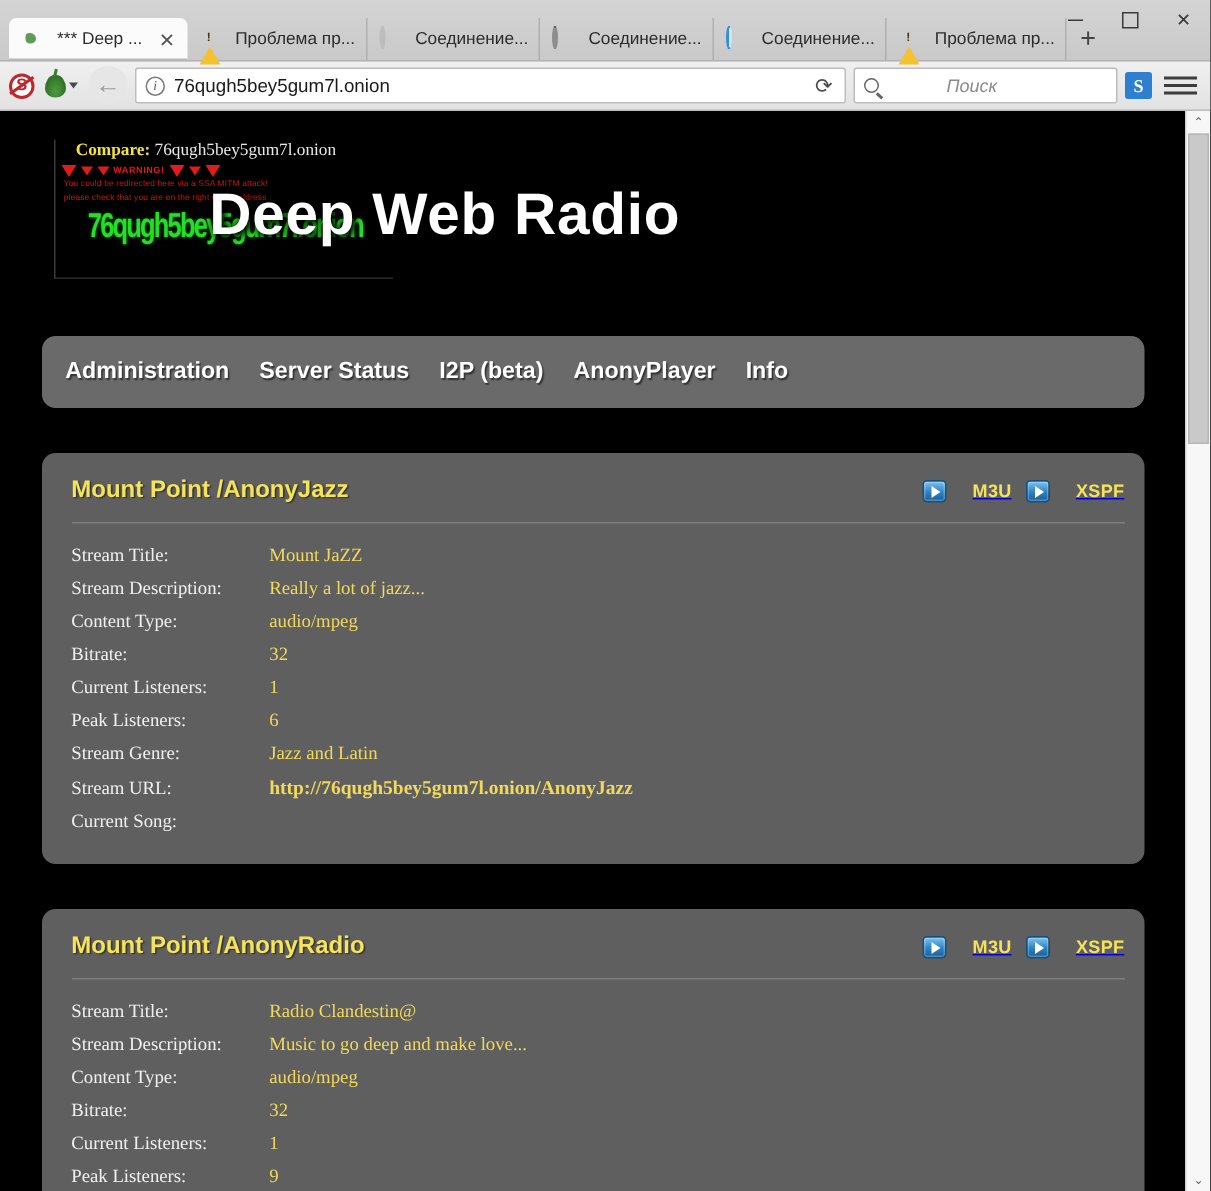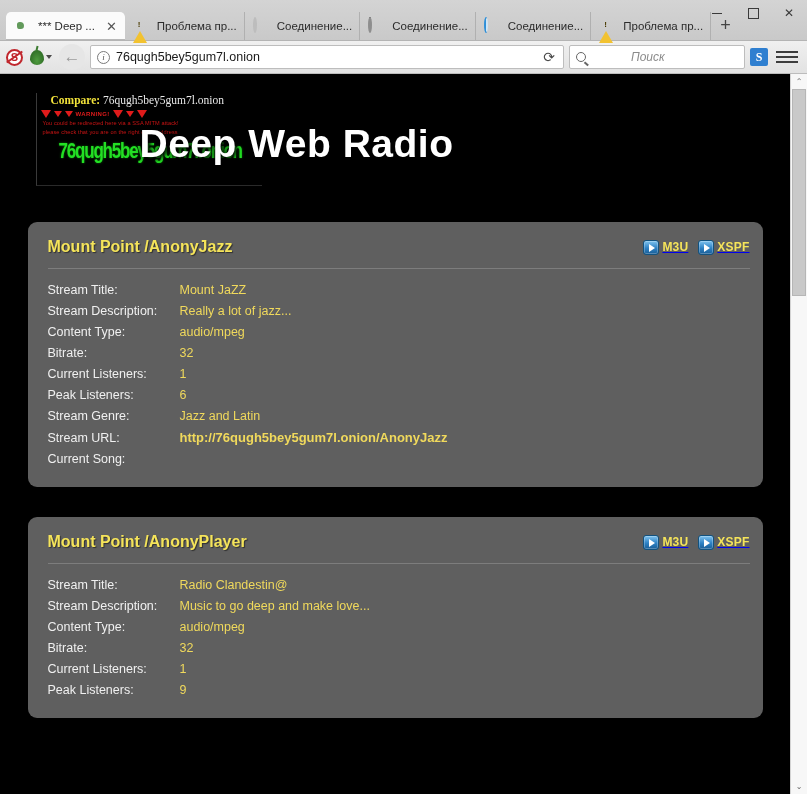--- a/index.html
+++ b/index.html
@@ -435,21 +435,21 @@
     border-bottom: 1px solid #7d7d7d;
     margin-bottom: 10px;
   }
   .panel-title {
     color: #f5e45a;
     font-size: 16px;
     font-weight: bold;
     text-shadow: 1px 1px 1px rgba(0,0,0,.5);
   }
   .panel-links { display: flex; align-items: center; gap: 10px; }
-  .plink { display: flex; gap: 3px; }
+  .plink { display: flex; gap: 17px; }
   .play-ico {
     width: 16px; height: 15px;
     border-radius: 3px;
     background: linear-gradient(#7fc3ef 0%, #2d81c4 55%, #1a5e96 100%);
     border: 1px solid #12527f;
     box-sizing: border-box;
     position: relative;
     box-shadow: 0 0 0 1px rgba(255,255,255,.25) inset;
   }
   .play-ico::after {
@@ -464,20 +464,21 @@
     color: #f5e45a;
     font-size: 12px;
     font-weight: bold;
     letter-spacing: .2px;
   }
   .rows { display: block; }
   .row {
     display: flex;
     align-items: baseline;
     padding: 3.5px 0;
+    font-family: Liberation Serif, serif;
   }
   .row .k {
     width: 132px;
     flex: 0 0 132px;
     color: #f0f0f0;
     font-size: 12.5px;
   }
   .row .v {
     color: #f0d95c;
     font-size: 12.5px;
@@ -574,20 +575,27 @@
               <span class="wstar sm"></span>
               <span class="wstar"></span>
             </div>
             <div class="warn-text">You could be redirected here via a SSA MITM attack!</div>
             <div class="warn-text">please check that you are on the right onion address</div>
             <div class="green-addr">76qugh5bey5gum7l.onion</div>
           </div>
           <div class="site-title">Deep Web Radio</div>
         </div>
 
+        <div class="nav">
+          <a href="#">Administration</a>
+          <a href="#">Server Status</a>
+          <a href="#">I2P (beta)</a>
+          <a href="#">AnonyPlayer</a>
+          <a href="#">Info</a>
+        </div>
 
         <div class="panel">
           <div class="panel-head">
             <div class="panel-title">Mount Point /AnonyJazz</div>
             <div class="panel-links">
               <a class="plink" href="#">
                 <span class="play-ico"></span>
                 <span class="lbl">M3U</span>
               </a>
               <a class="plink" href="#">
@@ -630,21 +638,21 @@
               <span class="v strong">http://76qugh5bey5gum7l.onion/AnonyJazz</span>
             </div>
             <div class="row">
               <span class="k">Current Song:</span>
             </div>
           </div>
         </div>
 
         <div class="panel">
           <div class="panel-head">
-            <div class="panel-title">Mount Point /AnonyPlayer</div>
+            <div class="panel-title">Mount Point /AnonyRadio</div>
             <div class="panel-links">
               <a class="plink" href="#">
                 <span class="play-ico"></span>
                 <span class="lbl">M3U</span>
               </a>
               <a class="plink" href="#">
                 <span class="play-ico"></span>
                 <span class="lbl">XSPF</span>
               </a>
             </div>

